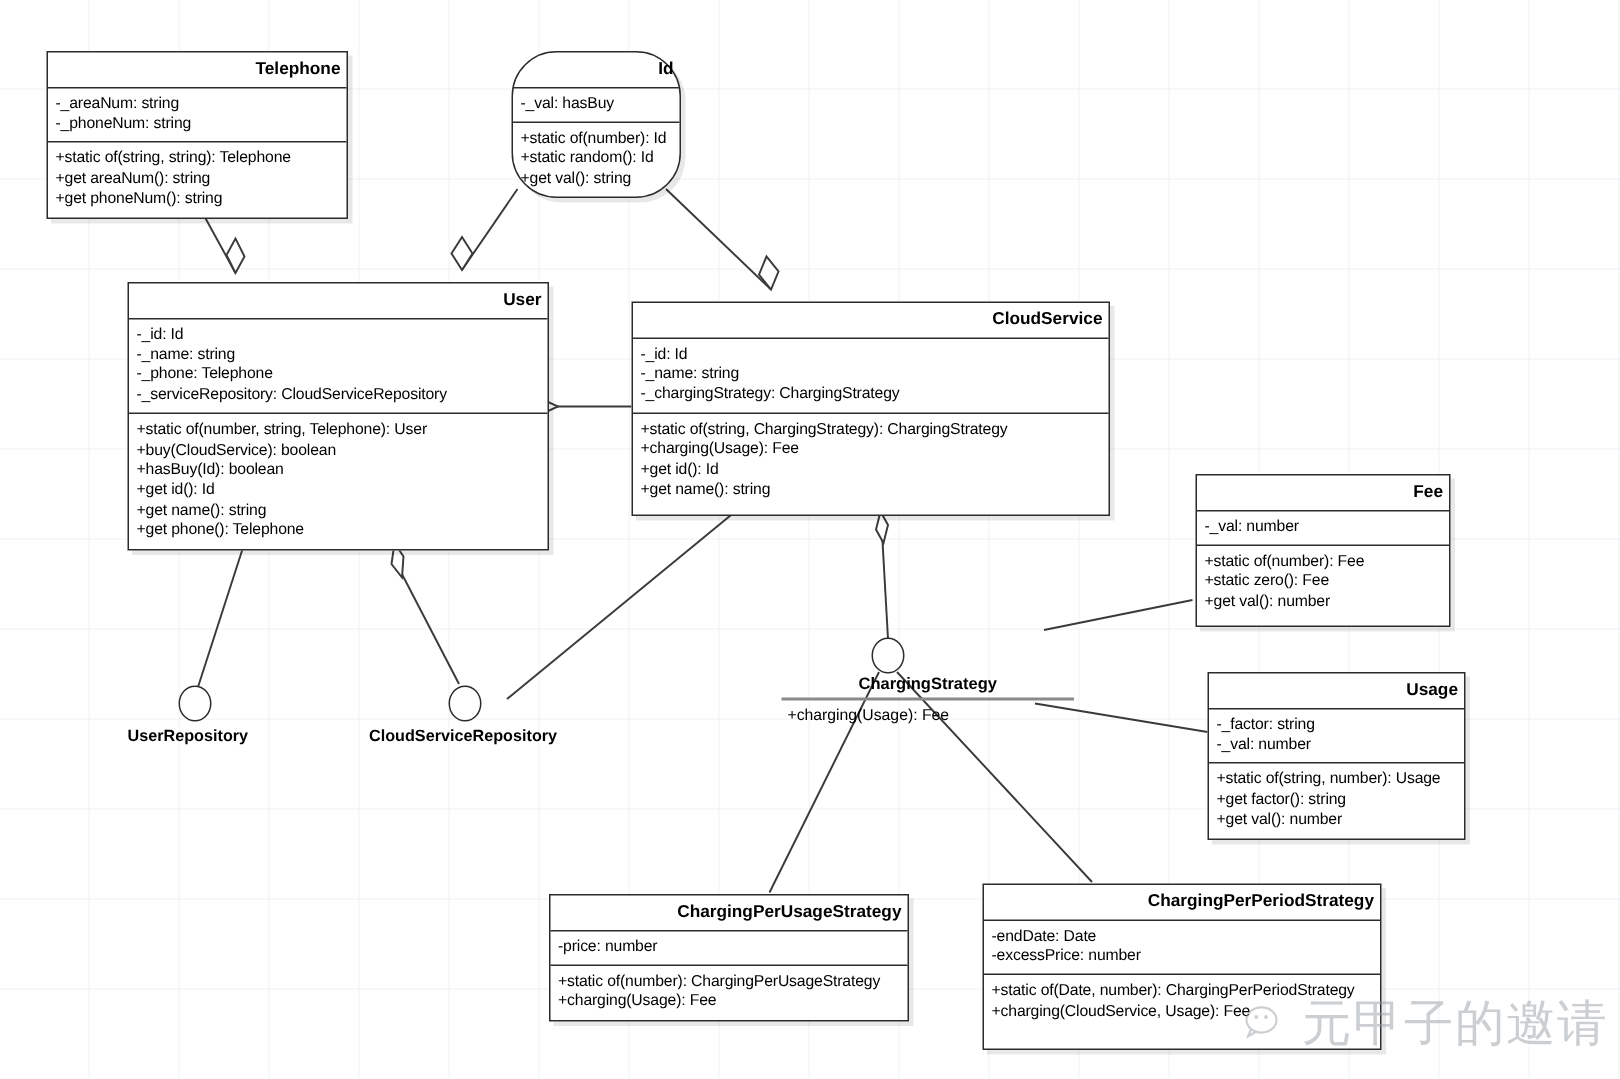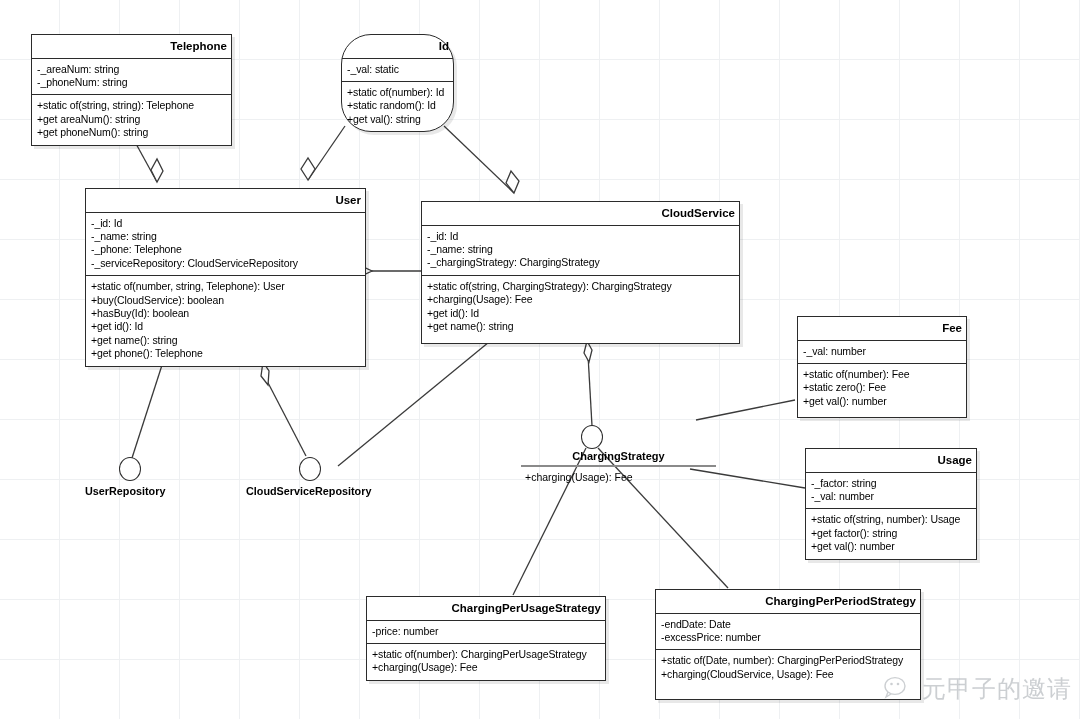--- a/index.html
+++ b/index.html
@@ -111,21 +111,21 @@
     right: 8px;
     bottom: 14px;
     display: flex;
     align-items: center;
     gap: 8px;
     opacity: 0.5;
     z-index: 9;
     pointer-events: none;
   }
   #watermark .wm-text {
-    font-size: 24px;
+    font-size: 33px;
     color: #9aa0a6;
     letter-spacing: 1px;
     font-family: Liberation Serif, serif;
     white-space: nowrap;
   }
 </style>
 </head>
 <body>
 
 <div id="canvas">
@@ -175,21 +175,21 @@
     <div class="uml-section">
       <div class="uml-row">+static of(string, string): Telephone</div>
       <div class="uml-row">+get areaNum(): string</div>
       <div class="uml-row">+get phoneNum(): string</div>
     </div>
   </div>
 
   <div class="uml-class" style="left:341px; top:34px; width:113px;border-radius:30px;">
     <div class="uml-title">Id</div>
     <div class="uml-section">
-      <div class="uml-row">-_val: static</div>
+      <div class="uml-row">-_val: hasBuy</div>
     </div>
     <div class="uml-section">
       <div class="uml-row">+static of(number): Id</div>
       <div class="uml-row">+static random(): Id</div>
       <div class="uml-row">+get val(): string</div>
     </div>
   </div>
 
   <div class="uml-class" style="left:85px; top:188px; width:281px;">
     <div class="uml-title">User</div>

